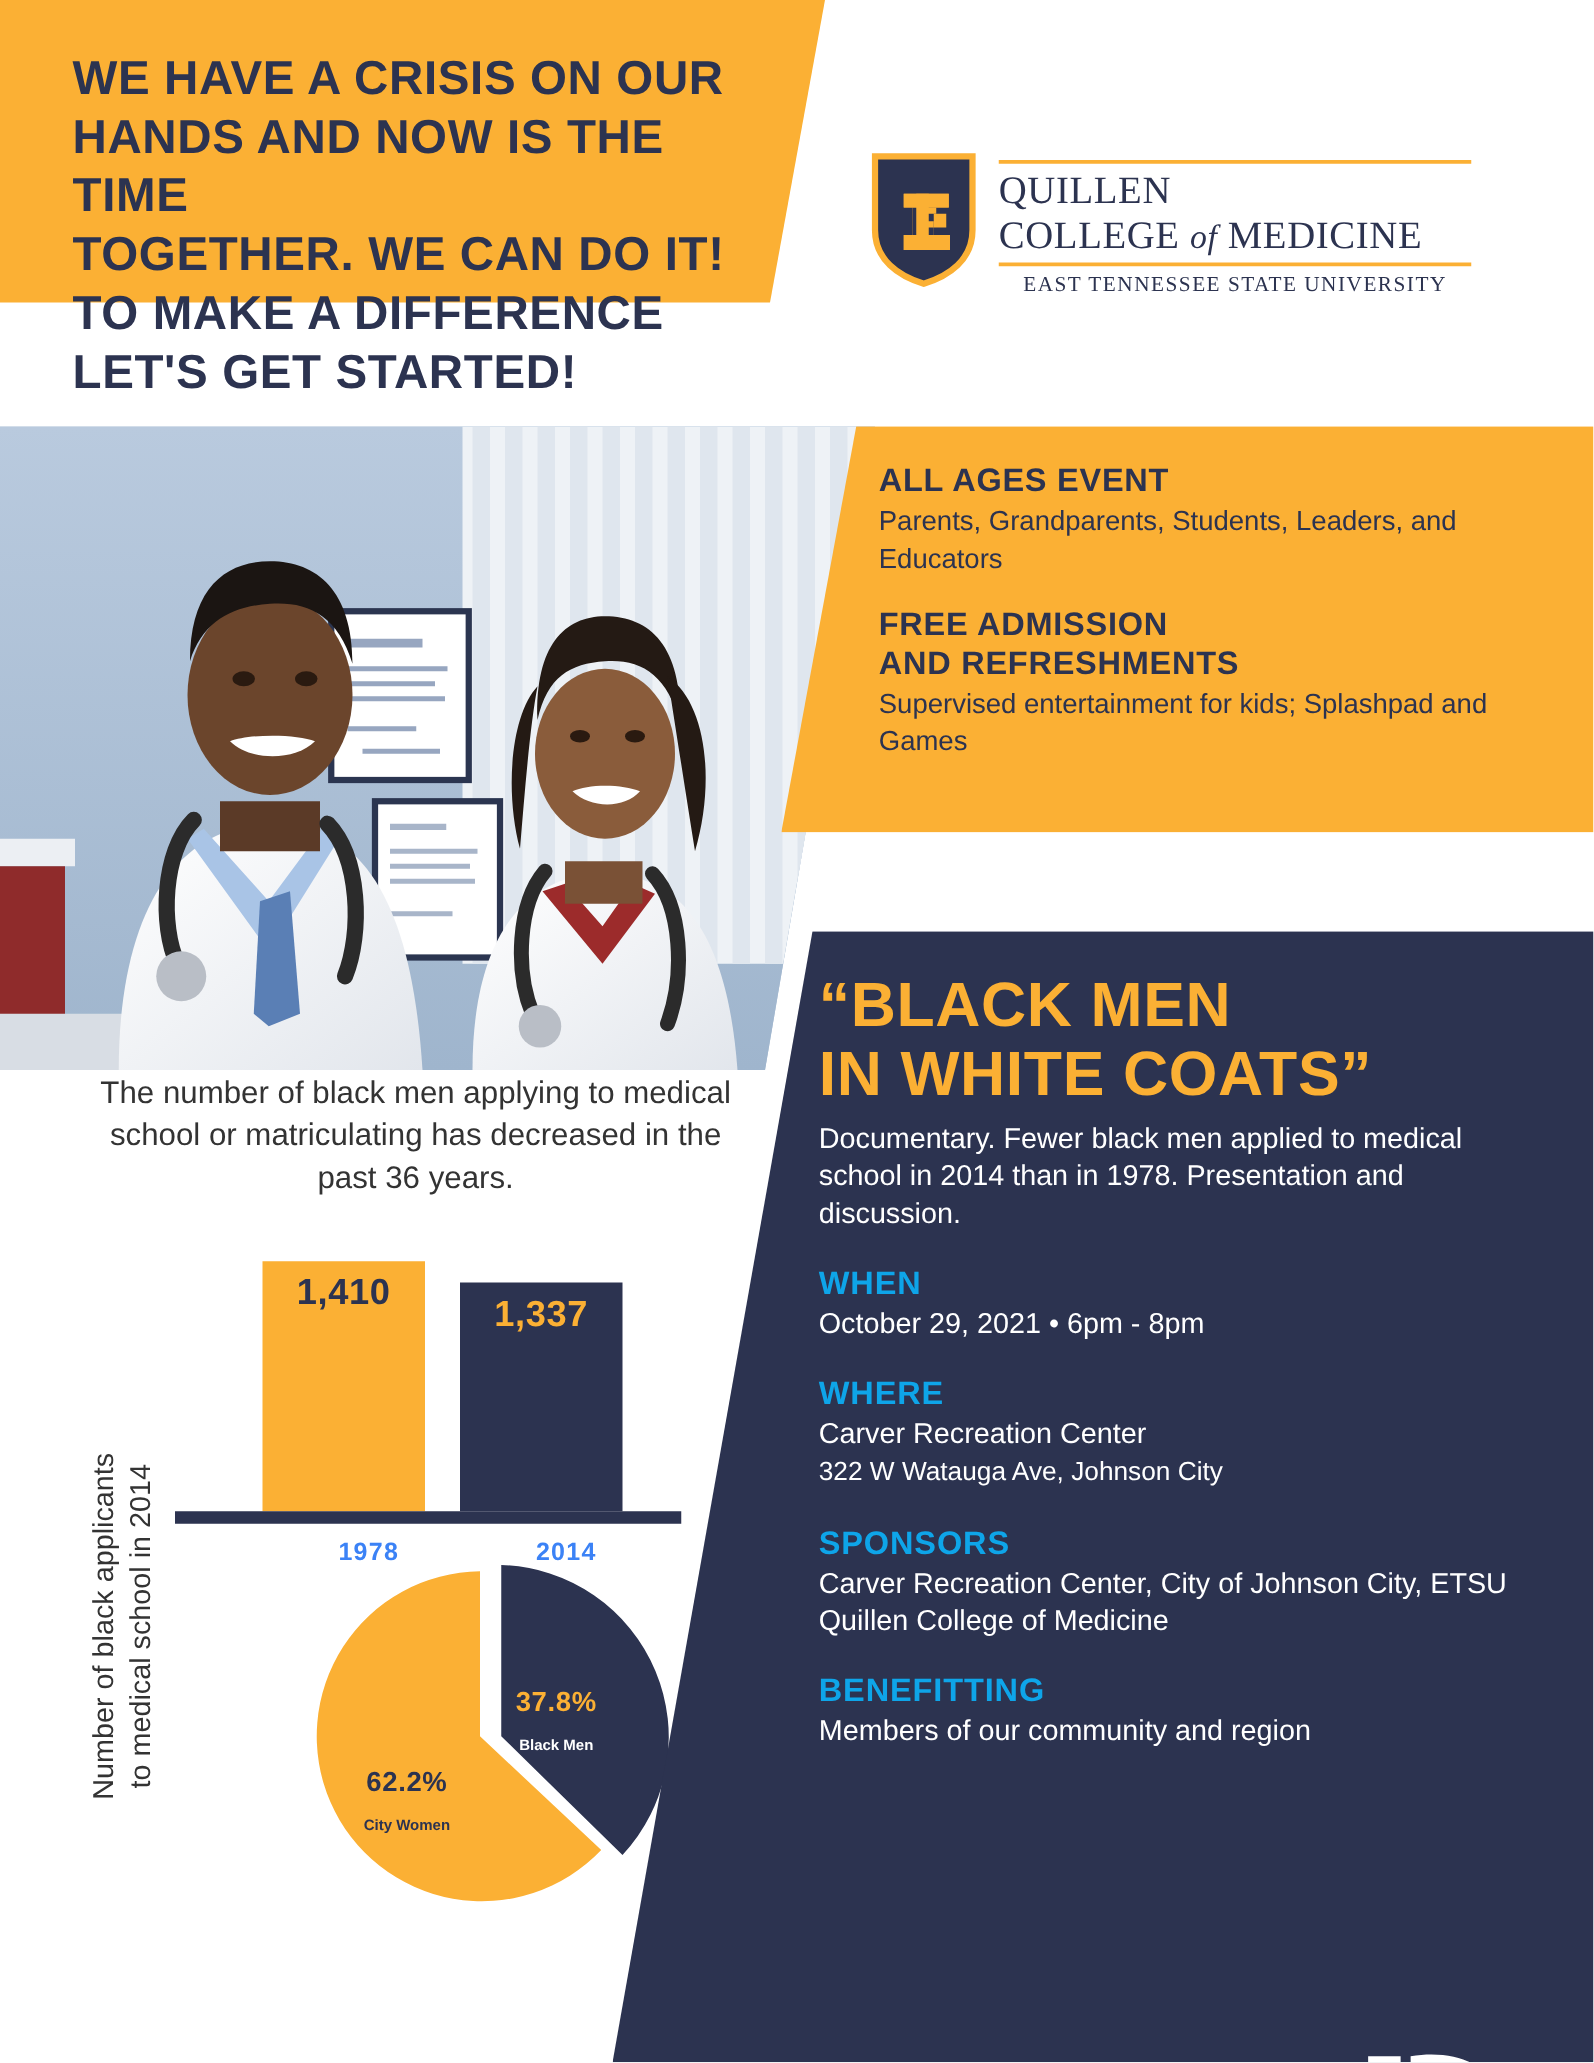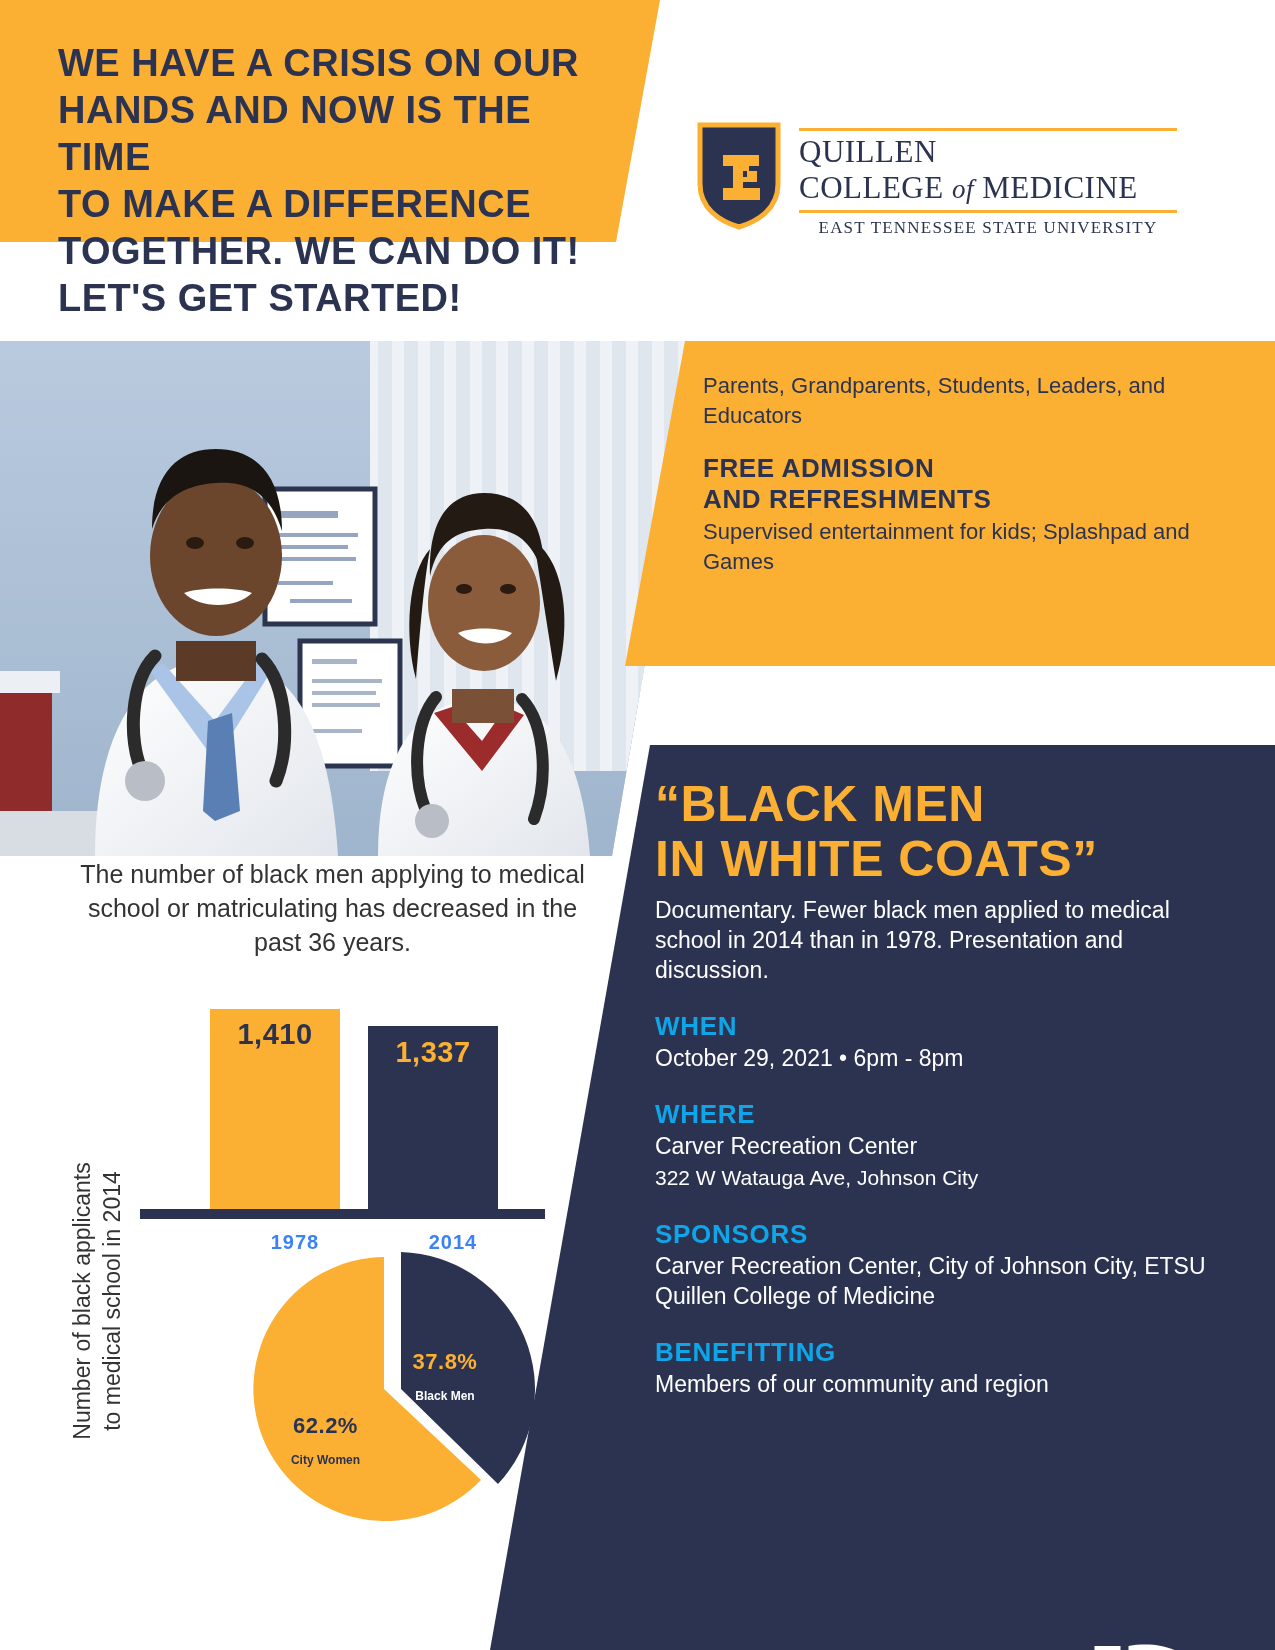--- a/index.html
+++ b/index.html
@@ -265,22 +265,22 @@
 </style>
 </head>
 <body>
 
 <div class="page">
 
   <div class="headline-block">
     <div class="headline-text">
       <div>We have a crisis on our</div>
       <div>hands and now is the time</div>
+      <div>together. We can do it!</div>
       <div>to make a difference</div>
-      <div>together. We can do it!</div>
       <div>Let's get started!</div>
     </div>
   </div>
 
   <div class="logo-wrap">
     <div class="shield">
       <svg viewBox="0 0 84 108" width="84" height="108" aria-hidden="true">
         <path d="M3 3 H81 V62 C81 86 62 99 42 105 C22 99 3 86 3 62 Z" fill="#2C3350" stroke="#FBB034" stroke-width="5"></path>
         <path d="M26 33 H62 V44 H50 V49 H60 V60 H50 V66 H63 V78 H26 V66 H33 V44 H26 Z" fill="#FBB034"></path>
         <path d="M33 44 H50 V66 H33 Z" fill="#2C3350"></path>
@@ -376,20 +376,21 @@
         <path d="M458 292 C472 306 500 306 512 292 C498 286 470 286 458 292 Z" fill="#ffffff"></path>
         <path d="M436 356 C414 382 412 436 426 470" stroke="#2b2b2b" stroke-width="12" fill="none" stroke-linecap="round"></path>
         <path d="M522 358 C546 384 548 440 534 478" stroke="#2b2b2b" stroke-width="12" fill="none" stroke-linecap="round"></path>
         <circle cx="432" cy="480" r="17" fill="#b9bec6"></circle>
       </g>
     </svg>
   </div>
 
   <div class="info-panel">
     <div class="info-inner">
+      <div class="info-h">All ages event</div>
       <div class="info-p">Parents, Grandparents, Students, Leaders, and Educators</div>
       <div class="info-gap"></div>
       <div class="info-h">Free admission</div>
       <div class="info-h">and refreshments</div>
       <div class="info-p">Supervised entertainment for kids; Splashpad and Games</div>
     </div>
   </div>
 
   <div class="navy-panel">
     <div class="navy-inner">

